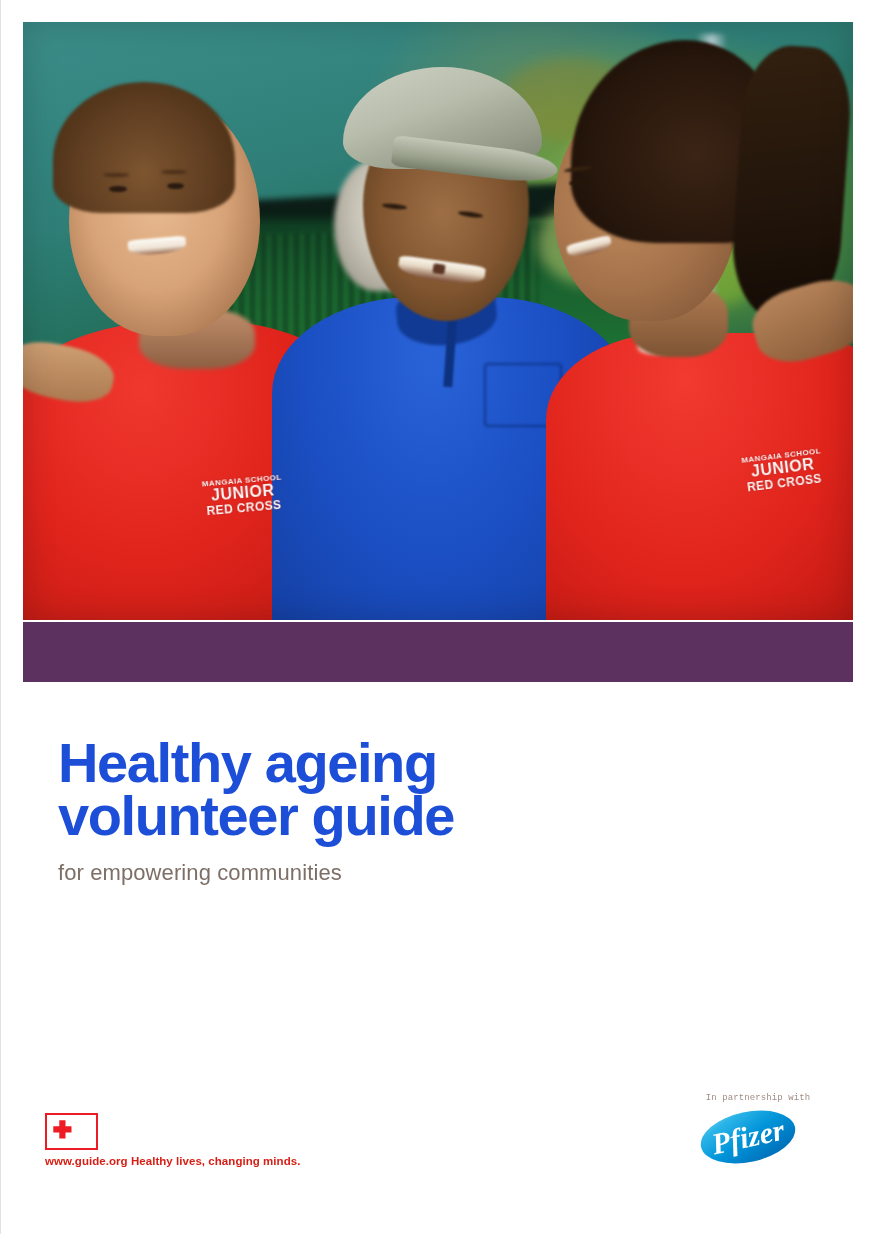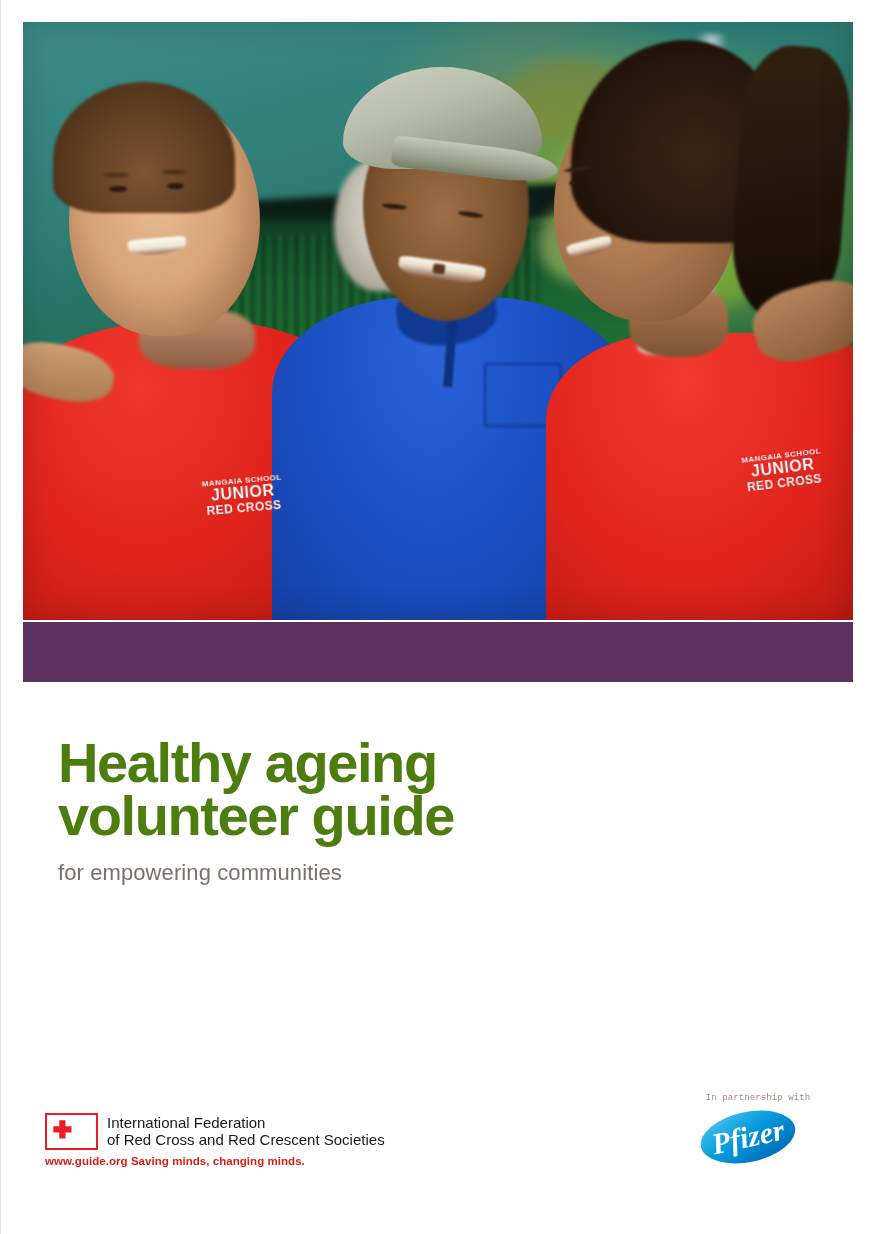--- a/index.html
+++ b/index.html
@@ -534,40 +534,36 @@
       <span class="l2">JUNIOR</span>
       <span class="l3">RED CROSS</span>
     </div>
 
     <div class="photo-soft"></div>
   </div>
 
   <div class="purple-band" style="background: rgb(92, 49, 96);"></div>
 
   <div class="title-block">
-    <h1 class="cover-title" style="color: #4d7c0f;">Healthy ageing
+    <h1 class="cover-title" style="color: #1d4ed8;">Healthy ageing
 volunteer guide</h1>
     <p class="cover-subtitle" style="color: rgb(126, 111, 102);">for empowering communities</p>
   </div>
 
   <div class="ifrc-logo">
     <div class="ifrc-emblem">
       <svg width="49" height="33" viewBox="0 0 49 33" aria-hidden="true">
         <path d="M12.3 5.2h6.2v6.0h6.0v6.2h-6.0v6.0h-6.2v-6.0h-6.0v-6.2h6.0z" fill="#ED1C24"></path>
         <path d="M41.6 5.0a11.6 11.6 0 1 0 0 23.2 9.4 9.4 0 1 1 0-23.2z" fill="#ED1C24"></path>
       </svg>
     </div>
-    <div class="ifrc-wordmark">
-      <div class="ifrc-name">International Federation
-of Red Cross and Red Crescent Societies</div>
-    </div>
   </div>
   <div class="ifrc-tagline" style="position:absolute;left:44px;top:1155px;margin:0;">
     <span class="url" style="color: rgb(216, 30, 20);">www.guide.org</span>
-    <span class="slogan" style="color: rgb(216, 30, 20);">Saving minds, changing minds.</span>
+    <span class="slogan" style="color: rgb(216, 30, 20);">Healthy lives, changing minds.</span>
   </div>
 
   <div class="partner-block">
     <div class="partner-label">In partnership with</div>
     <svg class="pfizer-logo" width="100" height="58" viewBox="0 0 100 58" aria-hidden="true">
       <defs>
         <linearGradient id="pfz" x1="0%" y1="0%" x2="85%" y2="100%">
           <stop offset="0%" stop-color="#7FD4F2"></stop>
           <stop offset="22%" stop-color="#2BB4E8"></stop>
           <stop offset="55%" stop-color="#0093D8"></stop>

